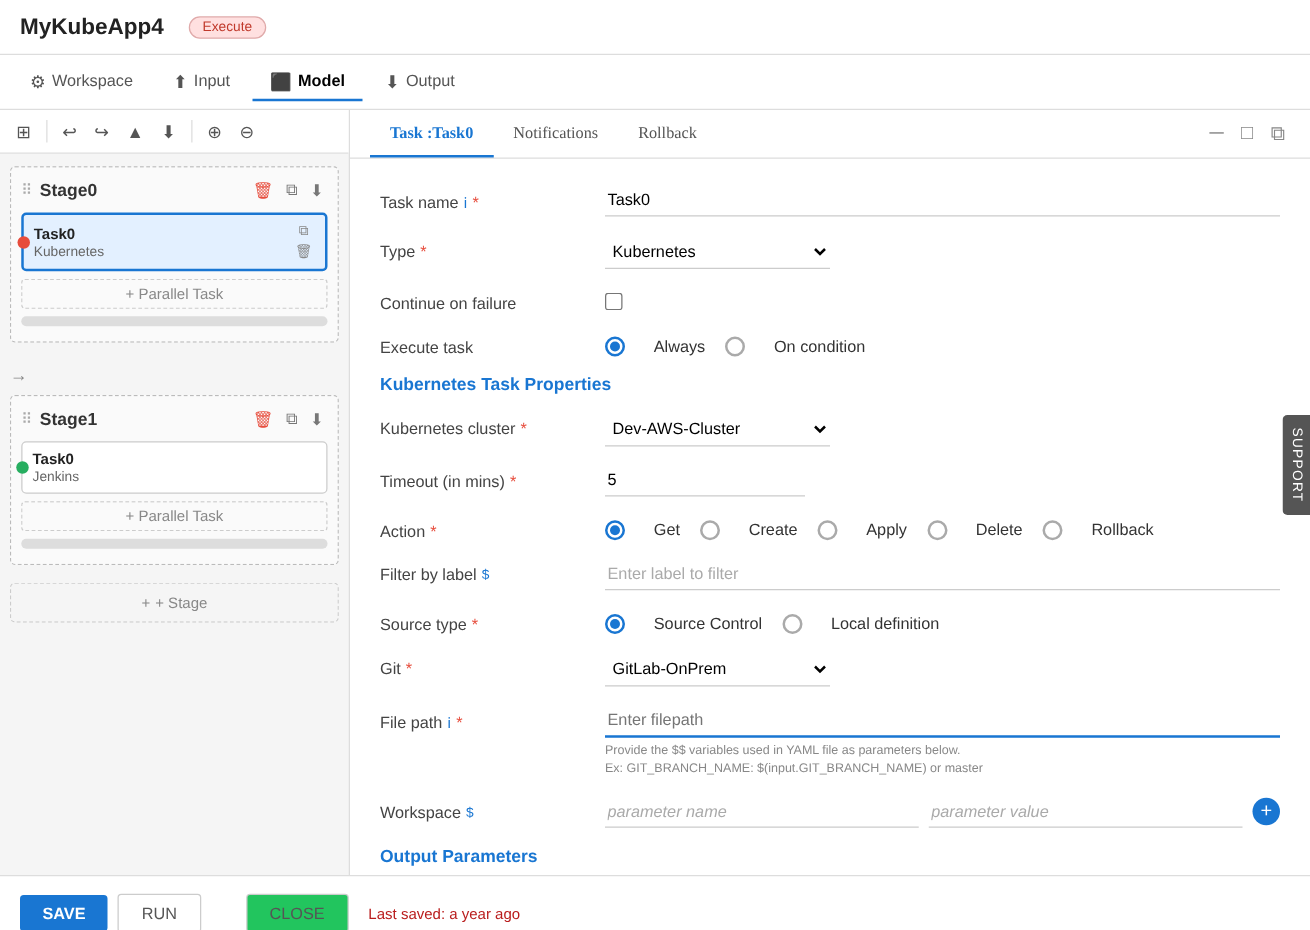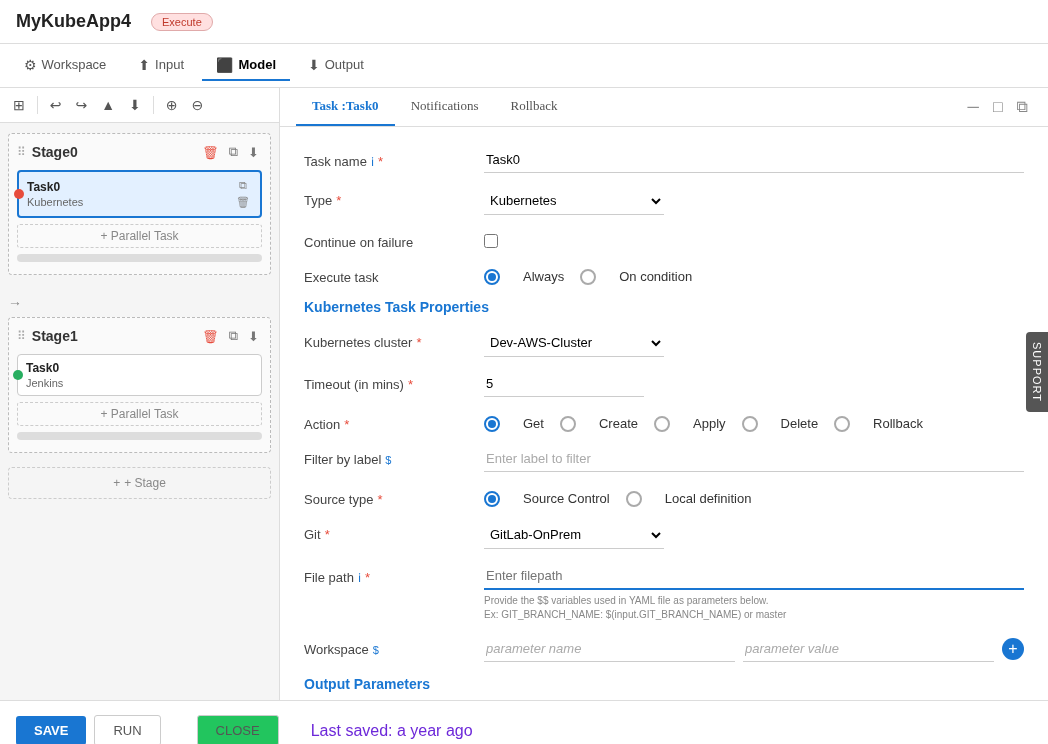--- a/index.html
+++ b/index.html
@@ -124,21 +124,21 @@
     .output-title { font-size: 14px; font-weight: bold; color: #1976d2; margin-bottom: 10px; }
 
     
     .bottom-bar {
       display: flex; align-items: center; height: 60px; background: #fff;
       border-top: 1px solid #ddd; padding: 0 16px; gap: 8px;
     }
     .save-btn { background: #1976d2; color: #fff; border: none; border-radius: 3px; padding: 7px 18px; font-size: 13px; font-weight: bold; cursor: pointer; }
     .run-btn { background: #fff; color: #555; border: 1px solid #ccc; border-radius: 3px; padding: 7px 18px; font-size: 13px; cursor: pointer; }
     .close-btn { background: #22c55e; color: #555; border: 1px solid #ccc; border-radius: 3px; padding: 7px 18px; font-size: 13px; cursor: pointer; margin-left: 28px; }
-    .last-saved { font-size: 16px; color: #6d28d9; margin-left: 24px; }
+    .last-saved { font-size: 12px; color: #b91c1c; margin-left: 8px; }
 
     .collapse-btn { background: none; border: none; font-size: 16px; cursor: pointer; color: #888; padding: 2px 4px; }
 
     .support-bar {
       position: fixed; right: 0; top: 50%; transform: translateY(-50%);
       background: #555; color: #fff; writing-mode: vertical-rl; padding: 10px 5px;
       font-size: 11px; cursor: pointer; border-radius: 4px 0 0 4px; letter-spacing: 1px;
     }
 
     .scroll-stub { height: 8px; background: #ddd; border-radius: 4px; margin: 4px 0; }

